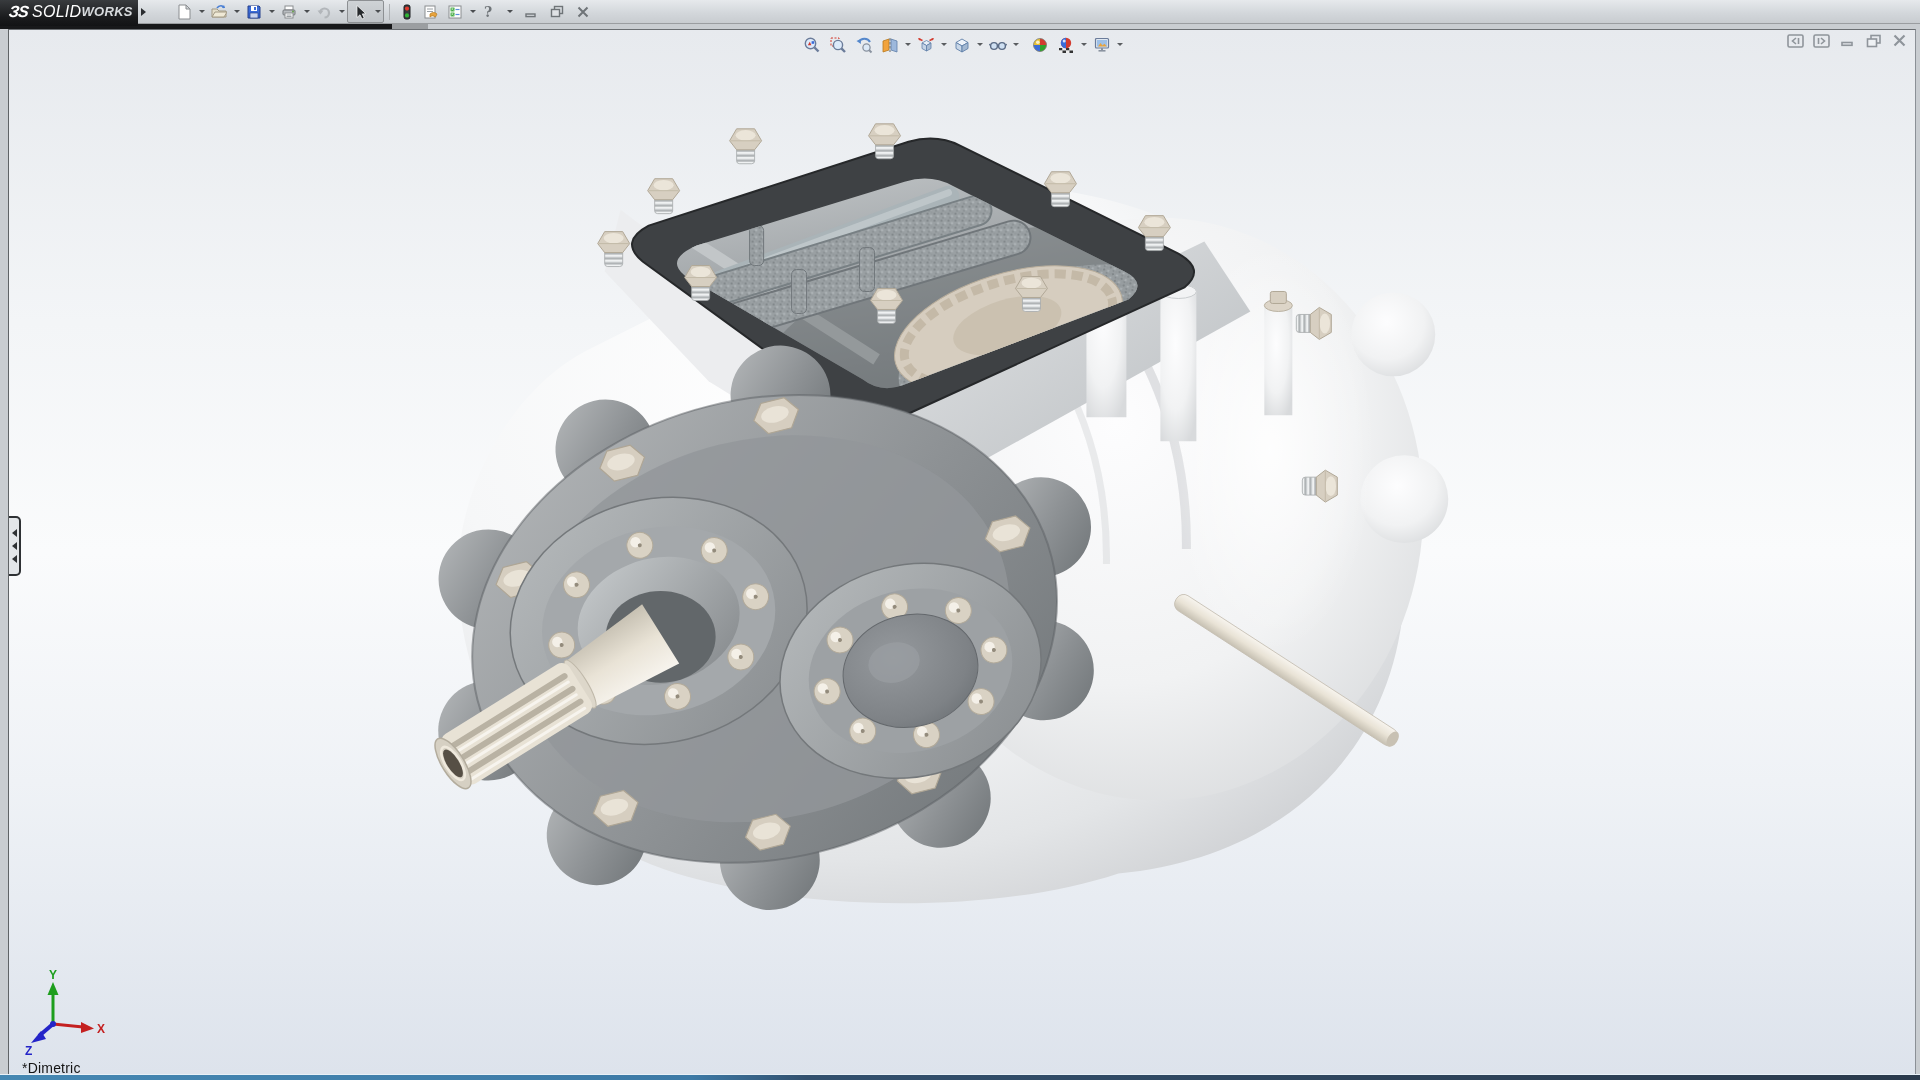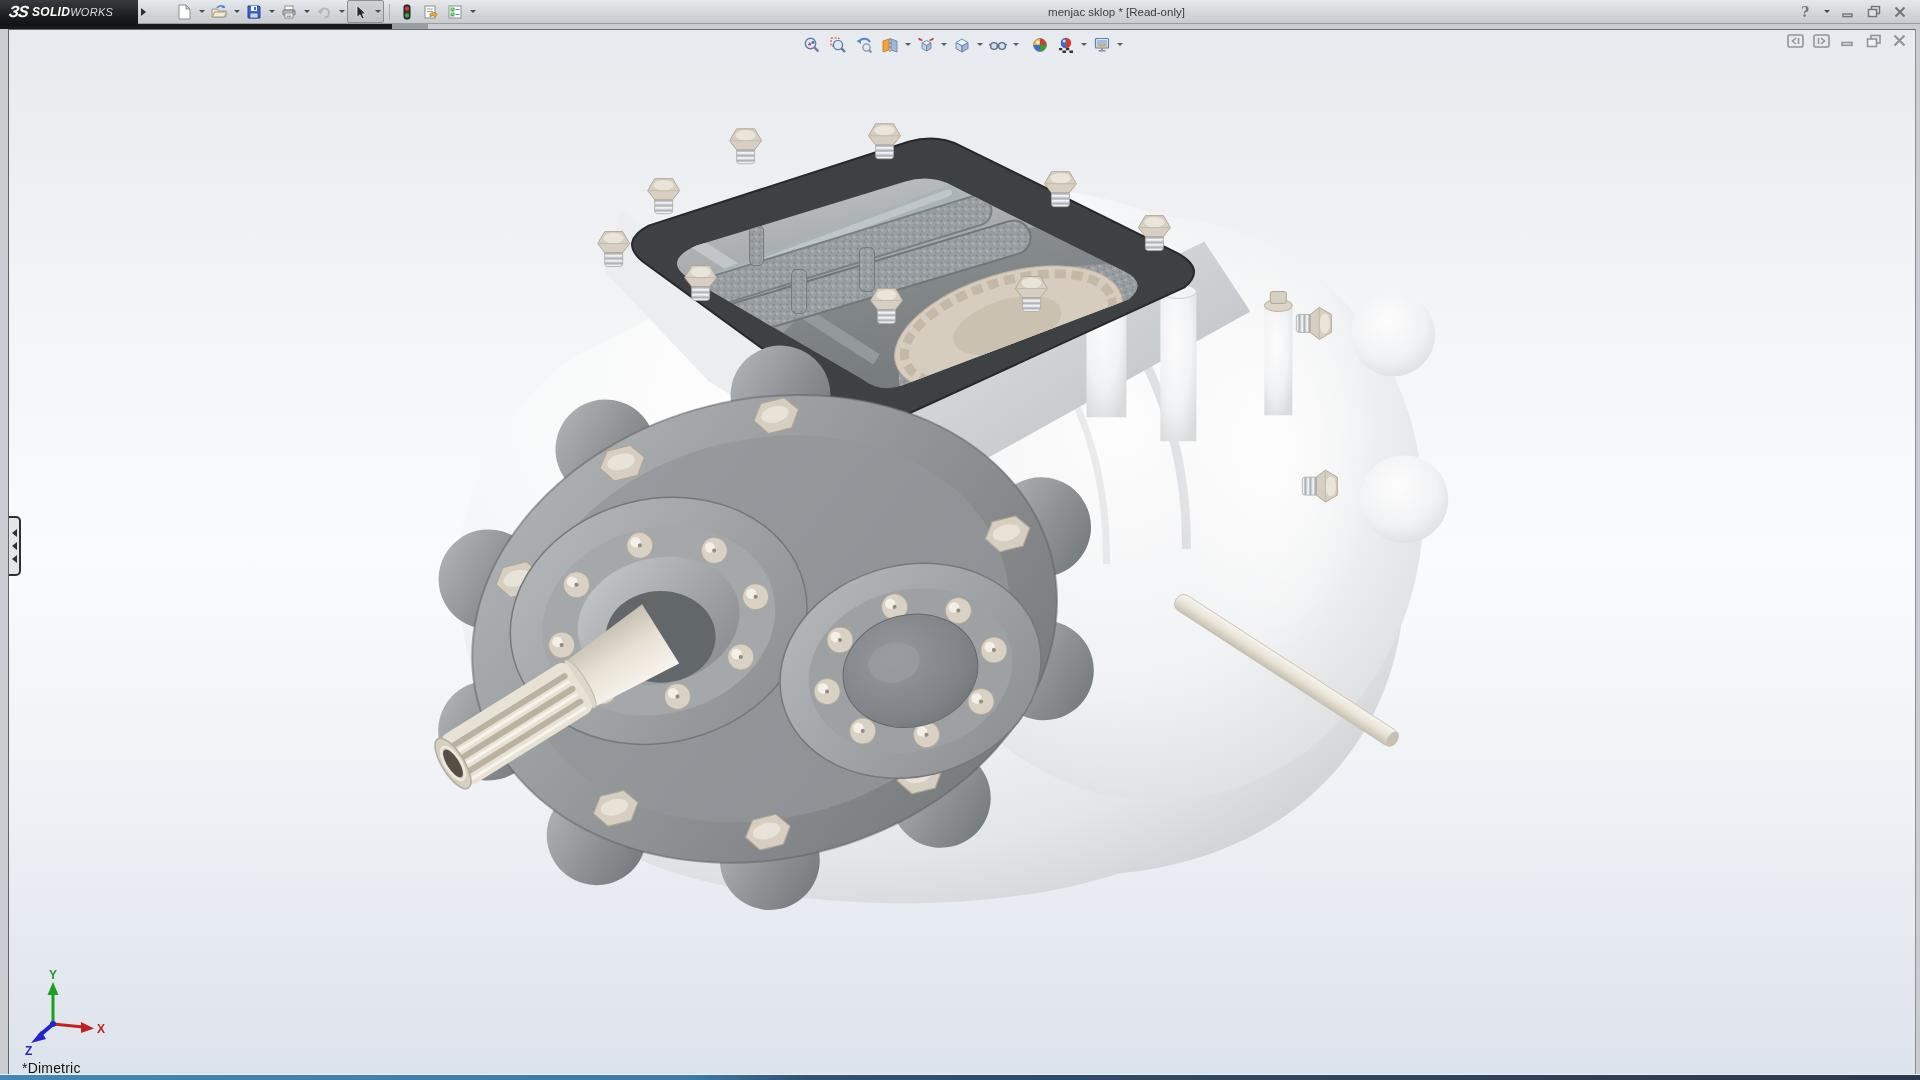--- a/index.html
+++ b/index.html
@@ -7,22 +7,22 @@
     font-family:"Liberation Sans", sans-serif; background:#c9cdd1; }
 
   
   .titlebar { position:absolute; left:0; top:0; width:1920px; height:24px;
     background:linear-gradient(#e6e9ec,#d2d6da 60%,#c8ccd0);
     border-bottom:1px solid #9a9da0; display:flex; align-items:center; z-index:30; }
   .logo { width:138px; height:28px; background:linear-gradient(#3c3f42,#1a1b1d 70%,#121315);
     color:#fff; display:flex; align-items:center; padding-left:9px; flex:0 0 auto;
     font-style:italic; position:relative; z-index:31; }
   .logo .mark { font-weight:bold; font-size:16px; margin-right:4px; transform:skewX(-8deg); letter-spacing:-1px; }
-  .logo .solid { font-weight:bold; font-size:12px; letter-spacing:.3px; }
-  .logo .works { font-weight:normal; font-size:11px; color:#d8dbde; letter-spacing:.3px;text-align:right; }
+  .logo .solid { font-weight:normal; font-size:16px; letter-spacing:.3px; }
+  .logo .works { font-weight:bold; font-size:13px; color:#d8dbde; letter-spacing:.3px;text-align:right; }
   .menu-arrow { width:0; height:0; border-left:5px solid #2a2d30; border-top:4px solid transparent;
     border-bottom:4px solid transparent; margin:0 4px 0 3px; cursor:pointer; }
   .toolbar { display:flex; align-items:center; height:100%; padding-left:22px; }
   .tb { width:24px; height:21px; border:1px solid transparent; background:transparent;
     display:flex; align-items:center; justify-content:center; cursor:pointer; }
   .caret-btn { width:11px; height:21px; border:none; background:transparent; display:flex;
     align-items:center; justify-content:center; cursor:pointer; }
   .caret-btn i { width:0; height:0; border-top:3px solid #4a4d50; border-left:3px solid transparent;
     border-right:3px solid transparent; }
   .pressed { border:1px solid #8d9093; background:linear-gradient(#cfd3d6,#bfc3c7); border-radius:2px; }
@@ -185,21 +185,20 @@
         <path d="M4.3,10.5 l1,1.2 l1.6,-2.2" fill="none" stroke="#2da32d" stroke-width="1"></path>
         <line x1="8.5" y1="5.5" x2="12.5" y2="5.5" stroke="#5a8fd8" stroke-width="1.2"></line>
         <line x1="8.5" y1="10.5" x2="12.5" y2="10.5" stroke="#5a8fd8" stroke-width="1.2"></line>
       </svg>
     </button>
       <button class="caret-btn">
         <i></i>
       </button>
   </div>
 
-  <div class="title-text">menjac sklop * [Read-only]</div>
 
   <div class="winctl">
     <button class="wbtn">
         <span class="help-q">?</span>
       </button>
     <button class="caret-btn">
         <i></i>
       </button>
     <button class="wbtn">
       <svg width="14" height="12" viewBox="0 0 14 12">

